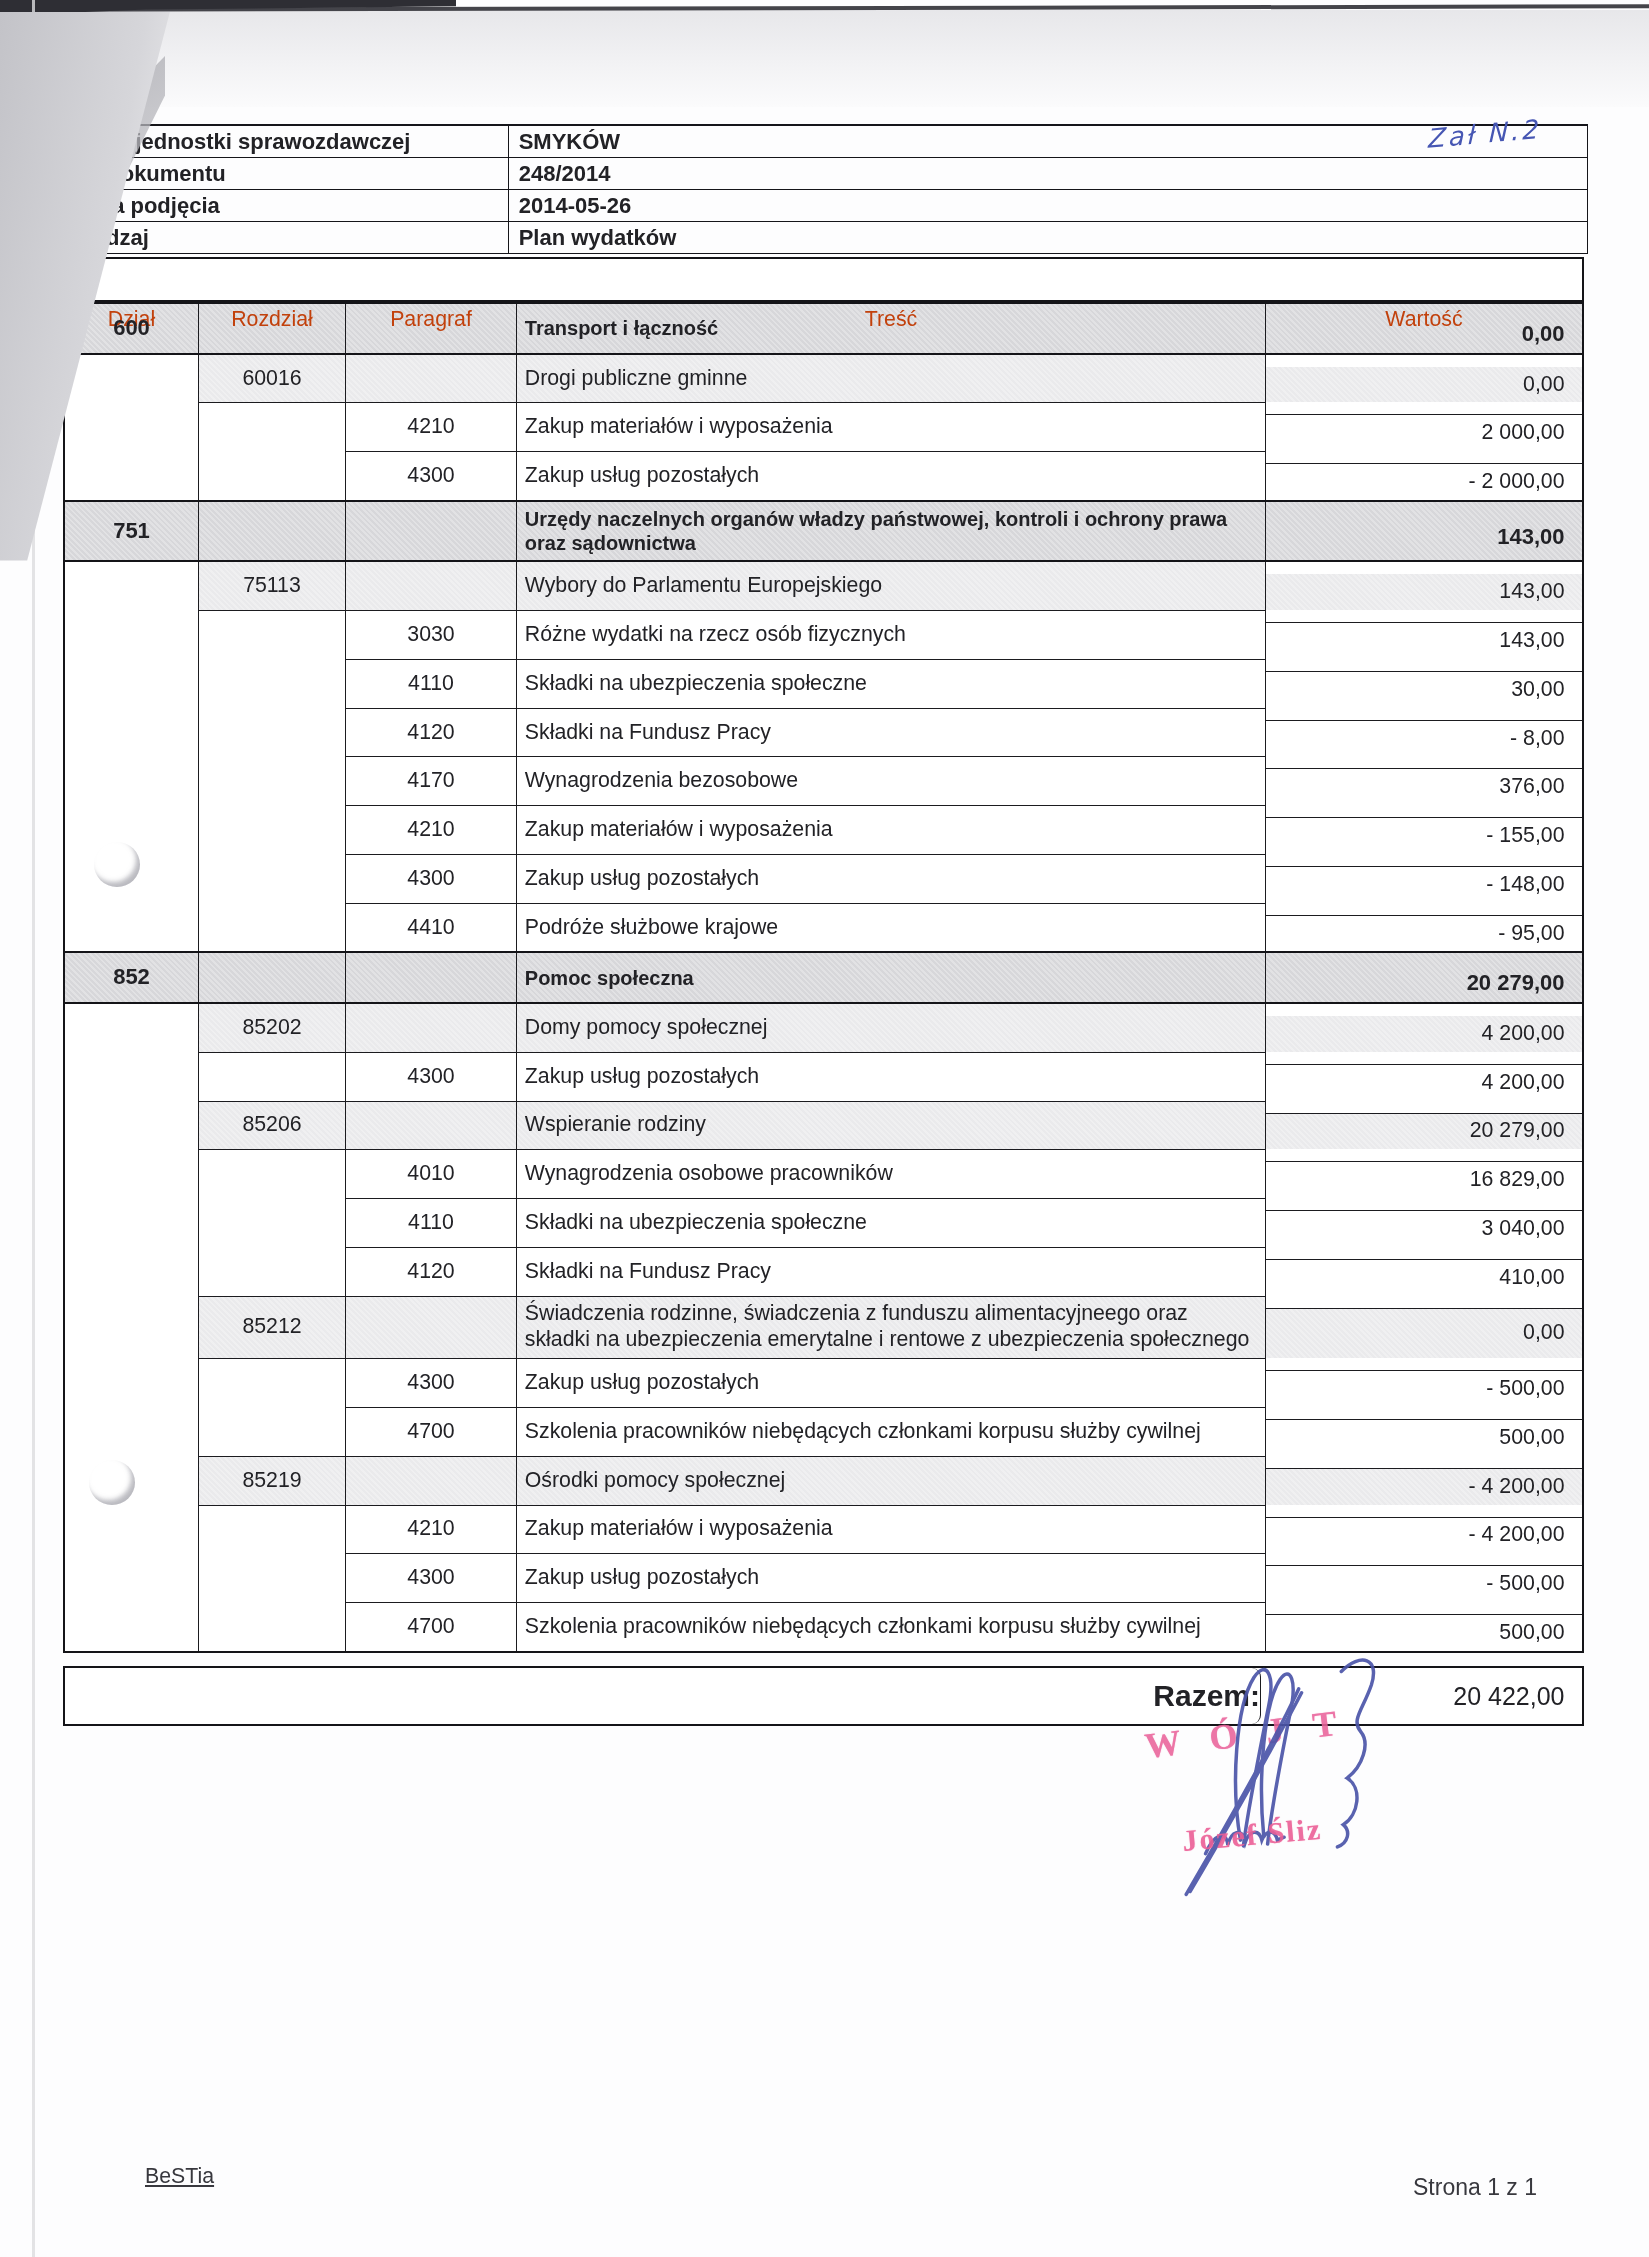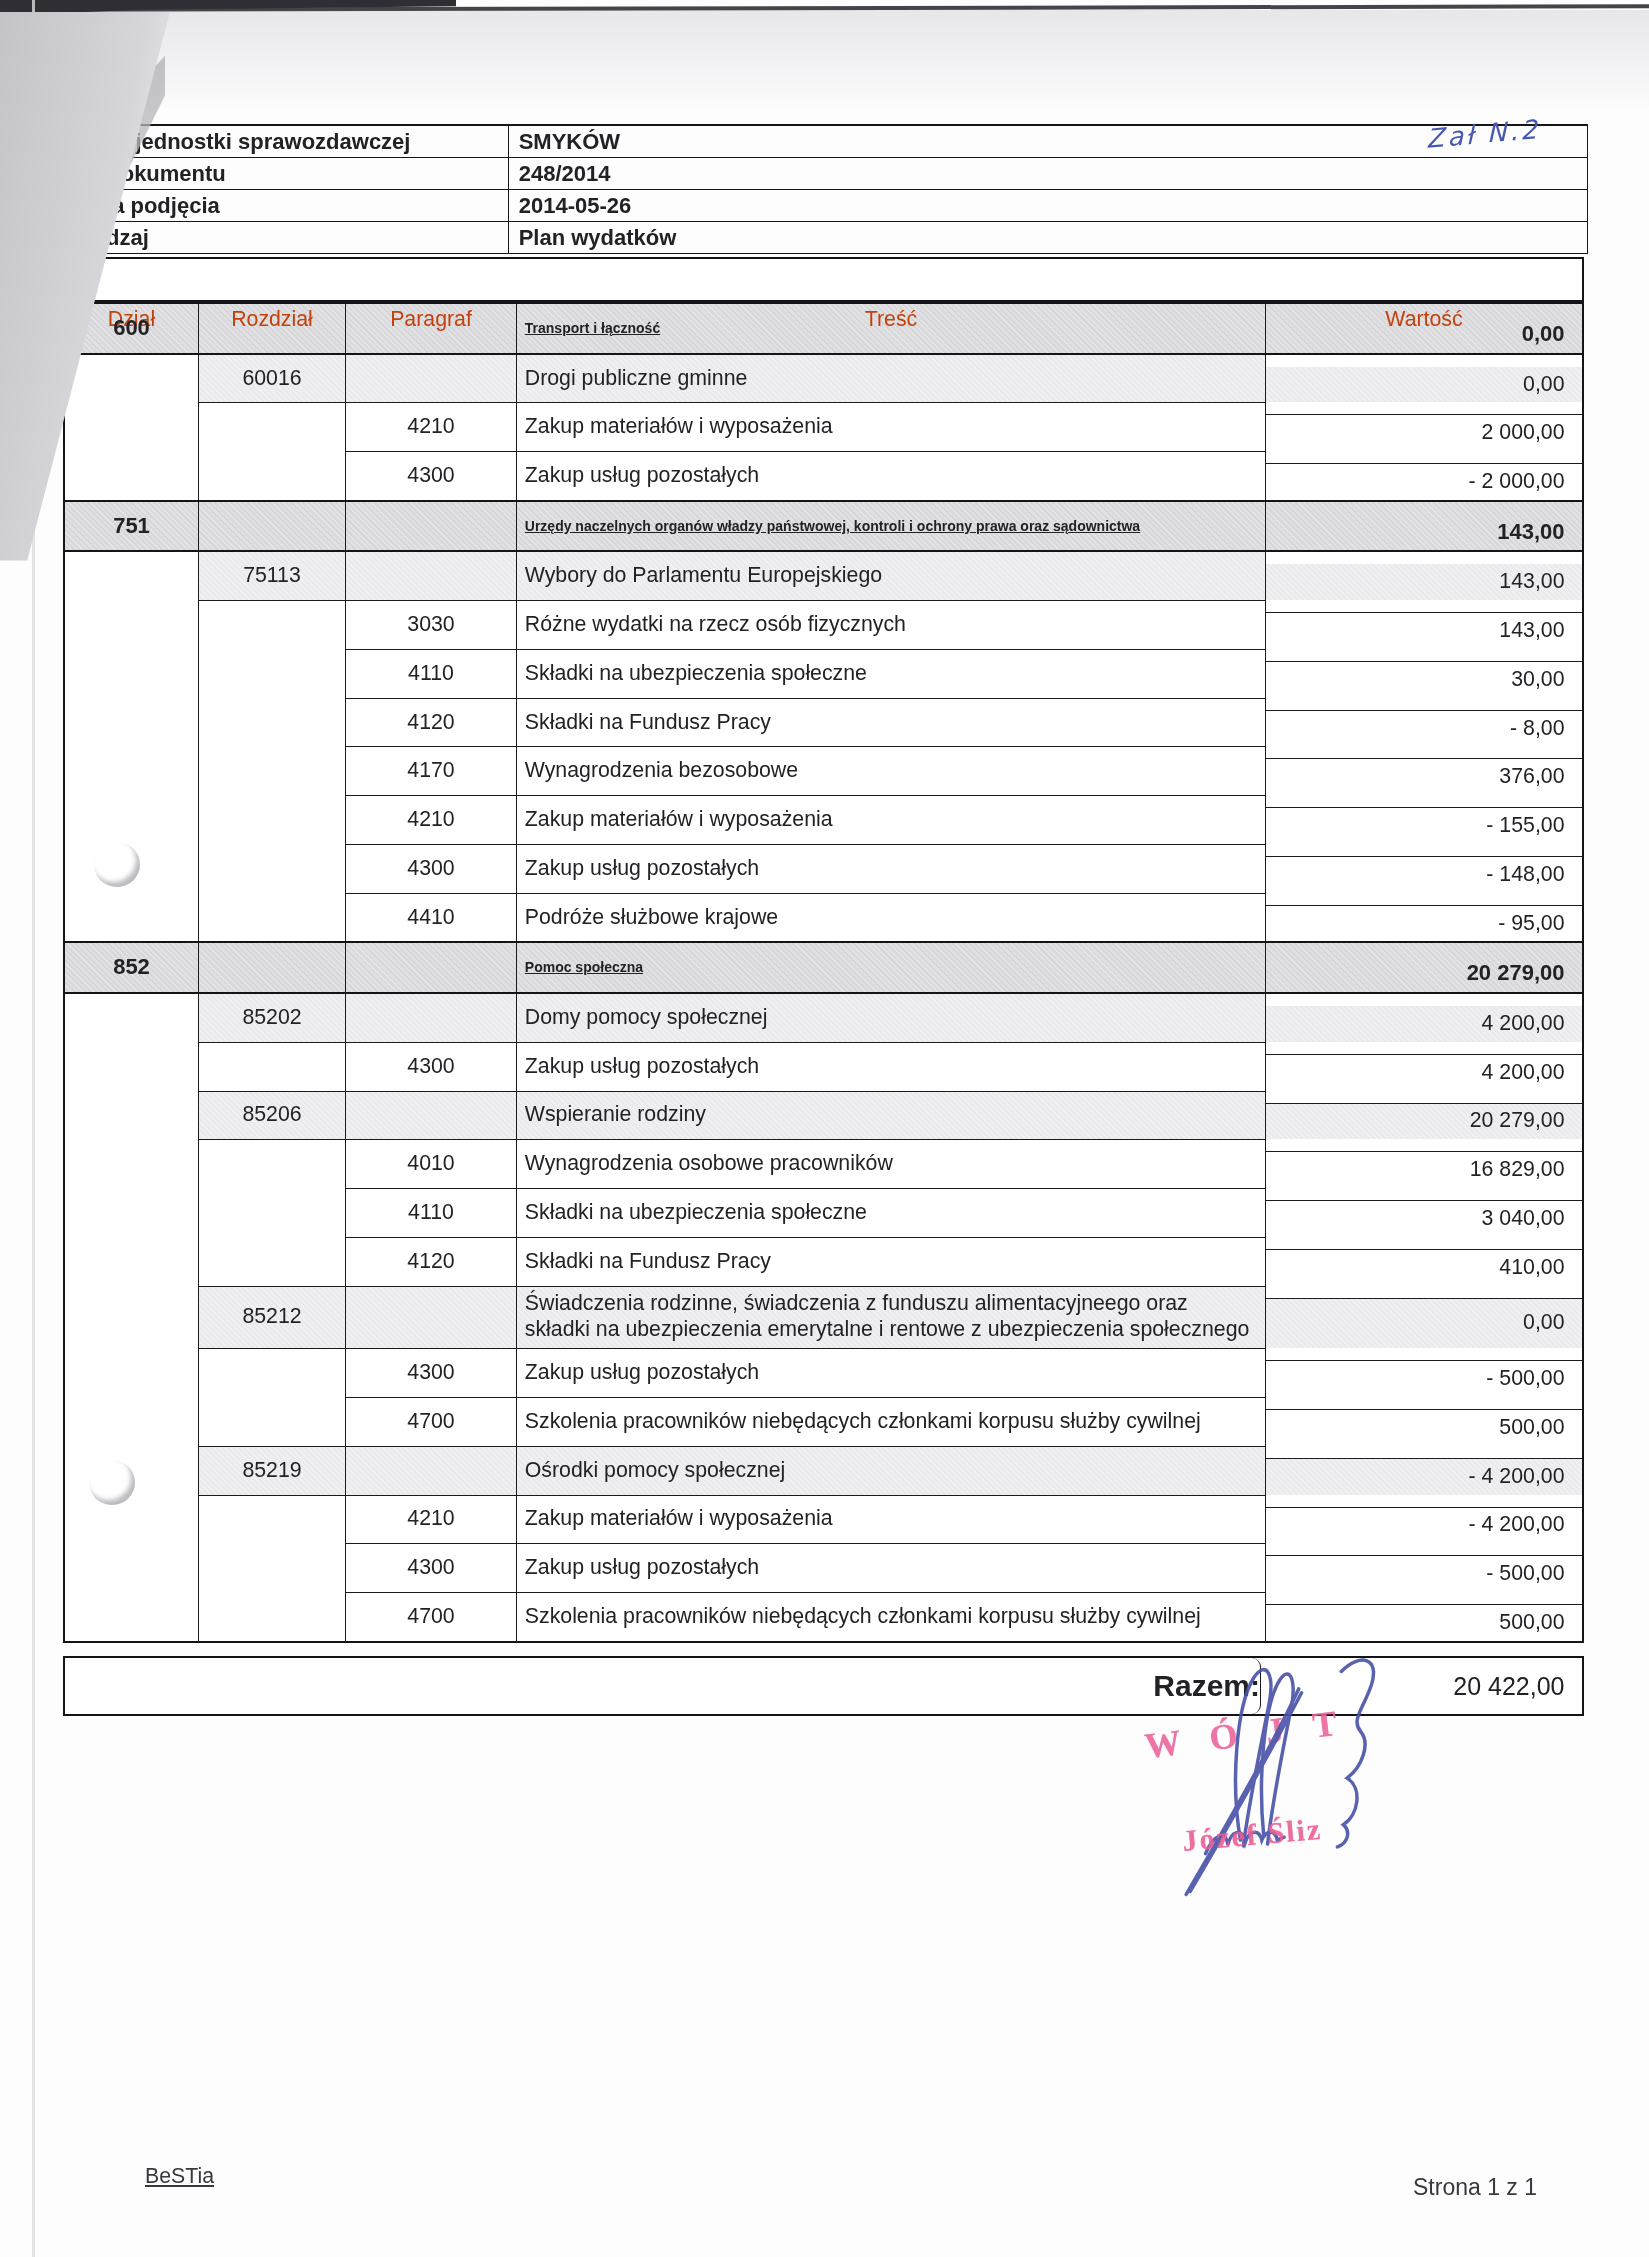--- a/index.html
+++ b/index.html
@@ -50,21 +50,21 @@
     font-size:21.3px;color:#c2410c;margin-top:48px;}
   .thead .hc:not(:last-child){border-right:1.9px solid #1b1b1f;}
   .trow{display:grid;grid-template-columns:134px 147px 171px 749px 1fr;min-height:43px;}
   .c{display:flex;align-items:center;font-size:21.3px;line-height:1.22;padding:4.9px 7.8px;}
   .c1,.c2,.c3{justify-content:center;padding:4.9px 3.9px;}
   .c1,.c2,.c3,.c4{border-right:1.9px solid #1b1b1f;}
   .c5{justify-content:flex-end;padding-right:17.5px;white-space:nowrap;margin-top:12px;}
   .trow--dzial{border-top:2.9px solid #141418;border-bottom:2.9px solid #141418;
     background:#d7d7da;font-weight:bold;}
   .trow--dzial .c{font-size:22px;}
-  .trow--dzial .c4{font-size:14px;text-decoration:underline;}
+  .trow--dzial .c4{font-size:20px;}
   .trow--rozdzial .c2,.trow--rozdzial .c3,.trow--rozdzial .c4,.trow--rozdzial .c5{background:#eaeaec;}
   .trow.bt2 .c2,.trow.bt2 .c3,.trow.bt2 .c4,.trow.bt2 .c5{border-top:1.9px solid #1b1b1f;}
   .trow.bt3 .c3,.trow.bt3 .c4,.trow.bt3 .c5{border-top:1.9px solid #1b1b1f;}
   
   .trow--dzial, .trow--rozdzial .c2, .trow--rozdzial .c3, .trow--rozdzial .c4, .trow--rozdzial .c5{
     background-image:repeating-linear-gradient(45deg, rgba(255,255,255,.28) 0 1.9px, rgba(0,0,0,0) 1.9px 3.9px);}
   .trow--dzial{background-color:#d7d7da;}
   
   .razem{margin-top:13.6px;display:grid;grid-template-columns:1196px 1fr;height:56px;
     border:2.9px solid #141418;background:#fff;}

